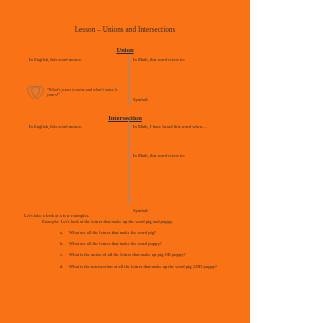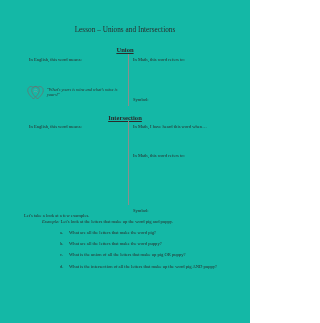--- a/index.html
+++ b/index.html
@@ -12,21 +12,21 @@
     height: 323px;
     overflow: hidden;
     font-family: "Liberation Serif", "DejaVu Serif", serif;
     color: #2b2b2b;
   }
 
   .page {
     position: relative;
     width: 250px;
     height: 323px;
-    background: #14b8a6;
+    background: #f97316;
     box-sizing: border-box;
     padding: 0;
   }
 
   
   .doc-title {
     text-align: center;
     font-size: 7.2px;
     line-height: 1;
     margin: 0;

